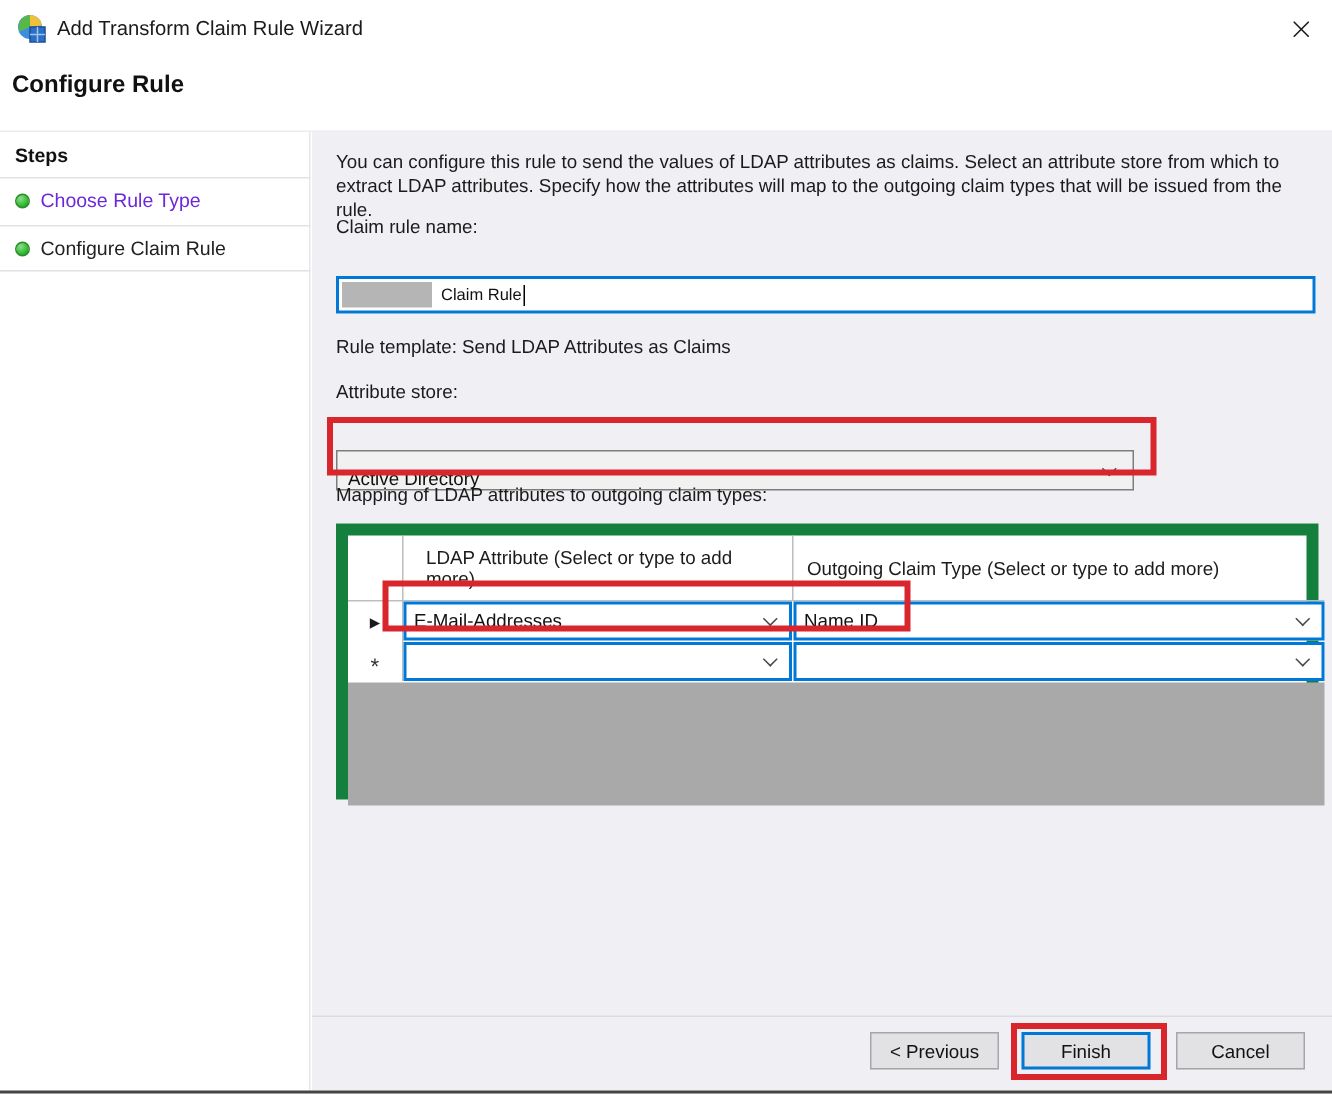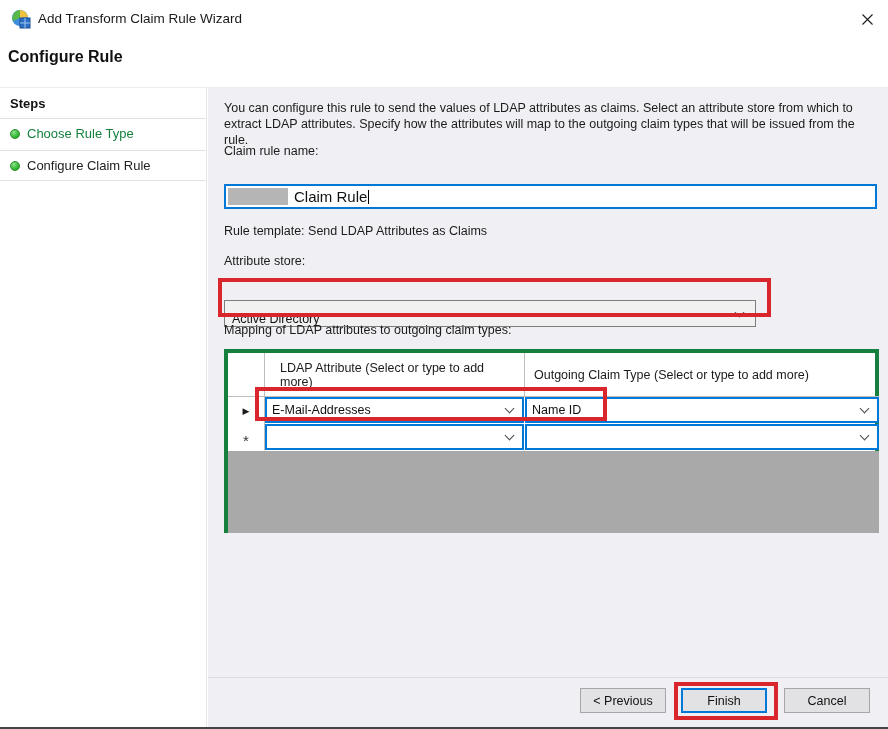--- a/index.html
+++ b/index.html
@@ -29,47 +29,47 @@
   .sb-line { position:absolute; left:0; width:207px; height:1px; background:#e2e2e6; }
   .sb-line.l1 { top:30px; }
   .sb-line.l2 { top:62px; }
   .sb-line.l3 { top:92px; }
   .step-item { position:absolute; left:0; width:207px; height:30px; }
   .step-item.i1 { top:31px; }
   .step-item.i2 { top:63px;padding-left:19px; }
   .step-dot { position:absolute; left:10px; top:10px; width:10px; height:10px; border-radius:50%;
               background:radial-gradient(circle at 35% 30%, #8ae08a, #35b935 60%, #1f8f1f); border:1px solid #2c8c2c; }
   .step-label { position:absolute; left:27px; top:7px; font-size:13px; }
-  .step-label.done { color:#15803d; }
+  .step-label.done { color:#6d28d9; }
   .step-label.current { color:#222; }
 
   
   .content { position:absolute; left:208px; top:88px; width:680px; height:639px; background:#f0eff3; }
   .desc { position:absolute; left:16px; top:12px; width:652px; line-height:16px; color:#1b1b1b; }
 
   .field-label { position:absolute; left:16px; color:#1b1b1b; }
   .lbl-claim { top:56px; }
   .lbl-template { top:136px;text-align:right; }
   .lbl-attr { top:166px;text-align:right; }
   .lbl-mapping { top:235px; }
 
   .claim-input { position:absolute; left:16px; top:96px; width:653px; height:25px; background:#fff;
                  border:2px solid #0078d7; display:flex; align-items:center; }
   .redacted { width:60px; height:17px; margin-left:2px; background:#b5b5b5; }
-  .claim-text { margin-left:6px; font-size:15px; color:#111; }
+  .claim-text { margin-left:6px; font-size:11px; color:#111; }
   .caret { display:inline-block; width:1px; height:14px; background:#000; margin-left:1px; vertical-align:-2px; }
 
   .combobox { position:absolute; left:16px; top:212px; width:532px; height:27px; background:#f1f1f1;
               border:1px solid #7d7d7d; display:flex; align-items:flex-end; padding-left:7px; color:#111; }
   .chev { width:7px; height:7px; border-right:1.4px solid #4a4a4a; border-bottom:1.4px solid #4a4a4a;
           transform:rotate(45deg); margin-top:-4px; }
   .combobox .chev { position:absolute; right:12px; top:12px; }
 
   
-  .grid { position:absolute; left:16px; top:261px; width:655px; height:184px; background:#ffffff; border:4px solid #15803d; }
+  .grid { position:absolute; left:16px; top:261px; width:655px; height:184px; background:#ffffff; border:8px solid #15803d; }
   .grid .hdr-bottom { position:absolute; left:0; top:43px; width:651px; height:1px; background:#bdbdbd; }
   .grid .marker-col-line { position:absolute; left:36px; top:0; width:1px; height:97px; background:#bdbdbd; }
   .grid .col-line { position:absolute; left:296px; top:0; width:1px; height:43px; background:#bdbdbd; }
   .hdr-cell { position:absolute; top:0; height:43px; display:flex; align-items:center; color:#1b1b1b; }
   .hdr-ldap { left:52px; width:230px; }
   .hdr-out  { left:306px; width:344px; }
   .marker-cell { position:absolute; left:0; width:36px; height:27px; display:flex; align-items:center; justify-content:center; }
   .mk1 { top:44px; } .mk2 { top:71px; }
   .marker-glyph { font-size:9px; color:#1a1a1a; }
   .marker-glyph.star { font-size:15px; line-height:6px; margin-top:6px; color:#333; }

